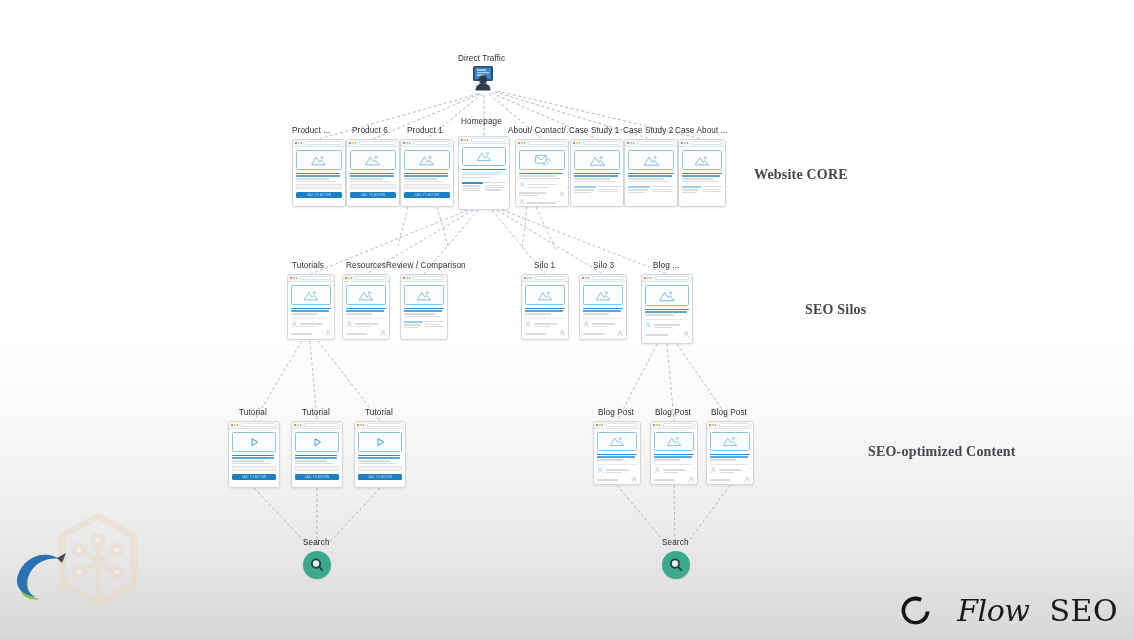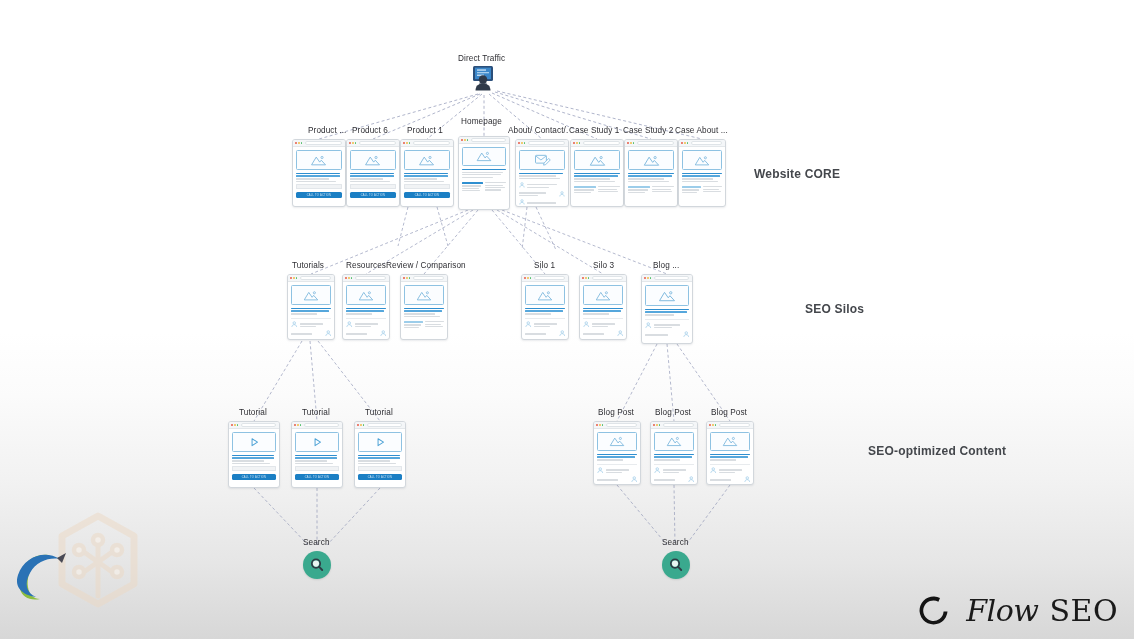--- a/index.html
+++ b/index.html
@@ -21,25 +21,26 @@
   .nlabel {
     position: absolute;
     font-size: 8.2px;
     color: #2e2e33;
     white-space: nowrap;
     letter-spacing: .1px;
     line-height: 1;
   }
   .section-label {
     position: absolute;
-    font-size: 12px;
+    font-size: 14px;
     font-weight: bold;
     color: #44474c;
     white-space: nowrap;
     letter-spacing: .2px;
+    font-family: Liberation Serif, serif;
   }
 
   
   .card {
     position: absolute;
     background: #ffffff;
     border: 1px solid #d2d7dc;
     border-radius: 3px;
     box-shadow: 0 1px 2px rgba(90,100,115,.13);
     overflow: hidden;
@@ -104,21 +105,21 @@
   }
 
   
   .watermark { position: absolute; left: 55px; top: 512px; opacity: .5; }
   .swoosh { position: absolute; left: 14px; top: 545px; }
 
   
   .logo {
     position: absolute;
     right: 16px; bottom: 10px;
-    display: flex; align-items: center; gap: 14px;
+    display: flex; align-items: center; gap: 23px;
   }
   .logo-ring { display: block; }
   .logo-flow {
     font-family: "DejaVu Serif", serif;
     font-style: italic;
     font-size: 30px;
     color: #1a1a1a;
     line-height: 1;
     letter-spacing: -.5px;
   }
@@ -195,21 +196,21 @@
       <rect x="10.5" y="19.4" width="13" height="1.6" rx=".6" fill="#66707d"></rect>
       <circle cx="17" cy="13.5" r="4.2" fill="#2f3a4a"></circle>
       <path d="M9.5 24.5 c0-4.4 3.4-7 7.5-7 s7.5 2.6 7.5 7 z" fill="#2f3a4a"></path>
     </svg>
   </div>
 
   <div class="section-label" style="left:754px; top:167px;">Website CORE</div>
   <div class="section-label" style="left:805px; top:302px;">SEO Silos</div>
   <div class="section-label" style="left:868px; top:444px;">SEO-optimized Content</div>
 
-  <div class="nlabel" style="left:308px; top:127px;">Product ...</div>
+  <div class="nlabel" style="left:292px; top:127px;">Product ...</div>
   <div class="nlabel" style="left:352px; top:127px;">Product 6</div>
   <div class="nlabel" style="left:407px; top:127px;">Product 1</div>
   <div class="nlabel" style="left:461px; top:118px;">Homepage</div>
   <div class="nlabel" style="left:508px; top:127px;">About/ Contact/.</div>
   <div class="nlabel" style="left:569px; top:127px;">Case Study 1</div>
   <div class="nlabel" style="left:623px; top:127px;">Case Study 2</div>
   <div class="nlabel" style="left:675px; top:127px;">Case About ...</div>
 
   <div class="nlabel" style="left:292px; top:262px;">Tutorials</div>
   <div class="nlabel" style="left:346px; top:262px;">Resources</div>

